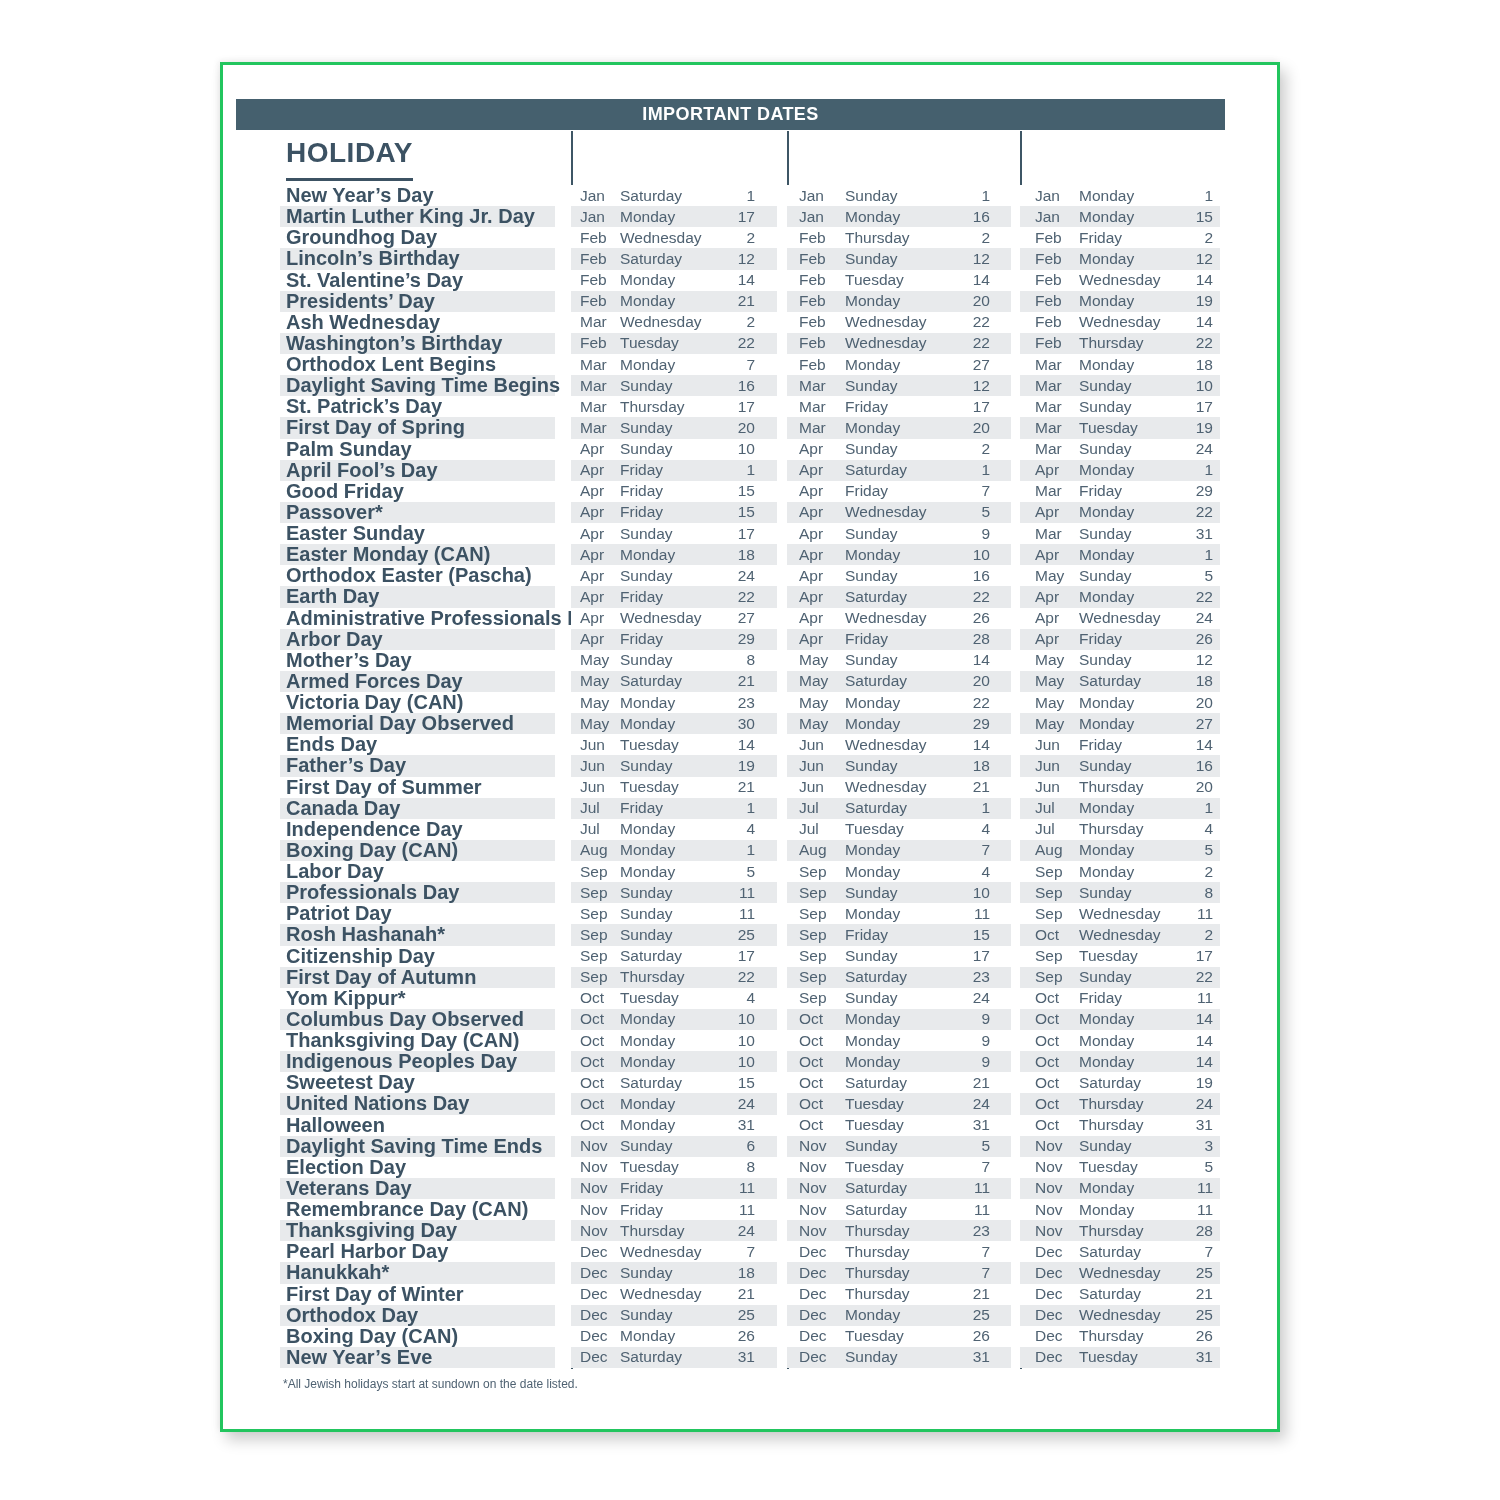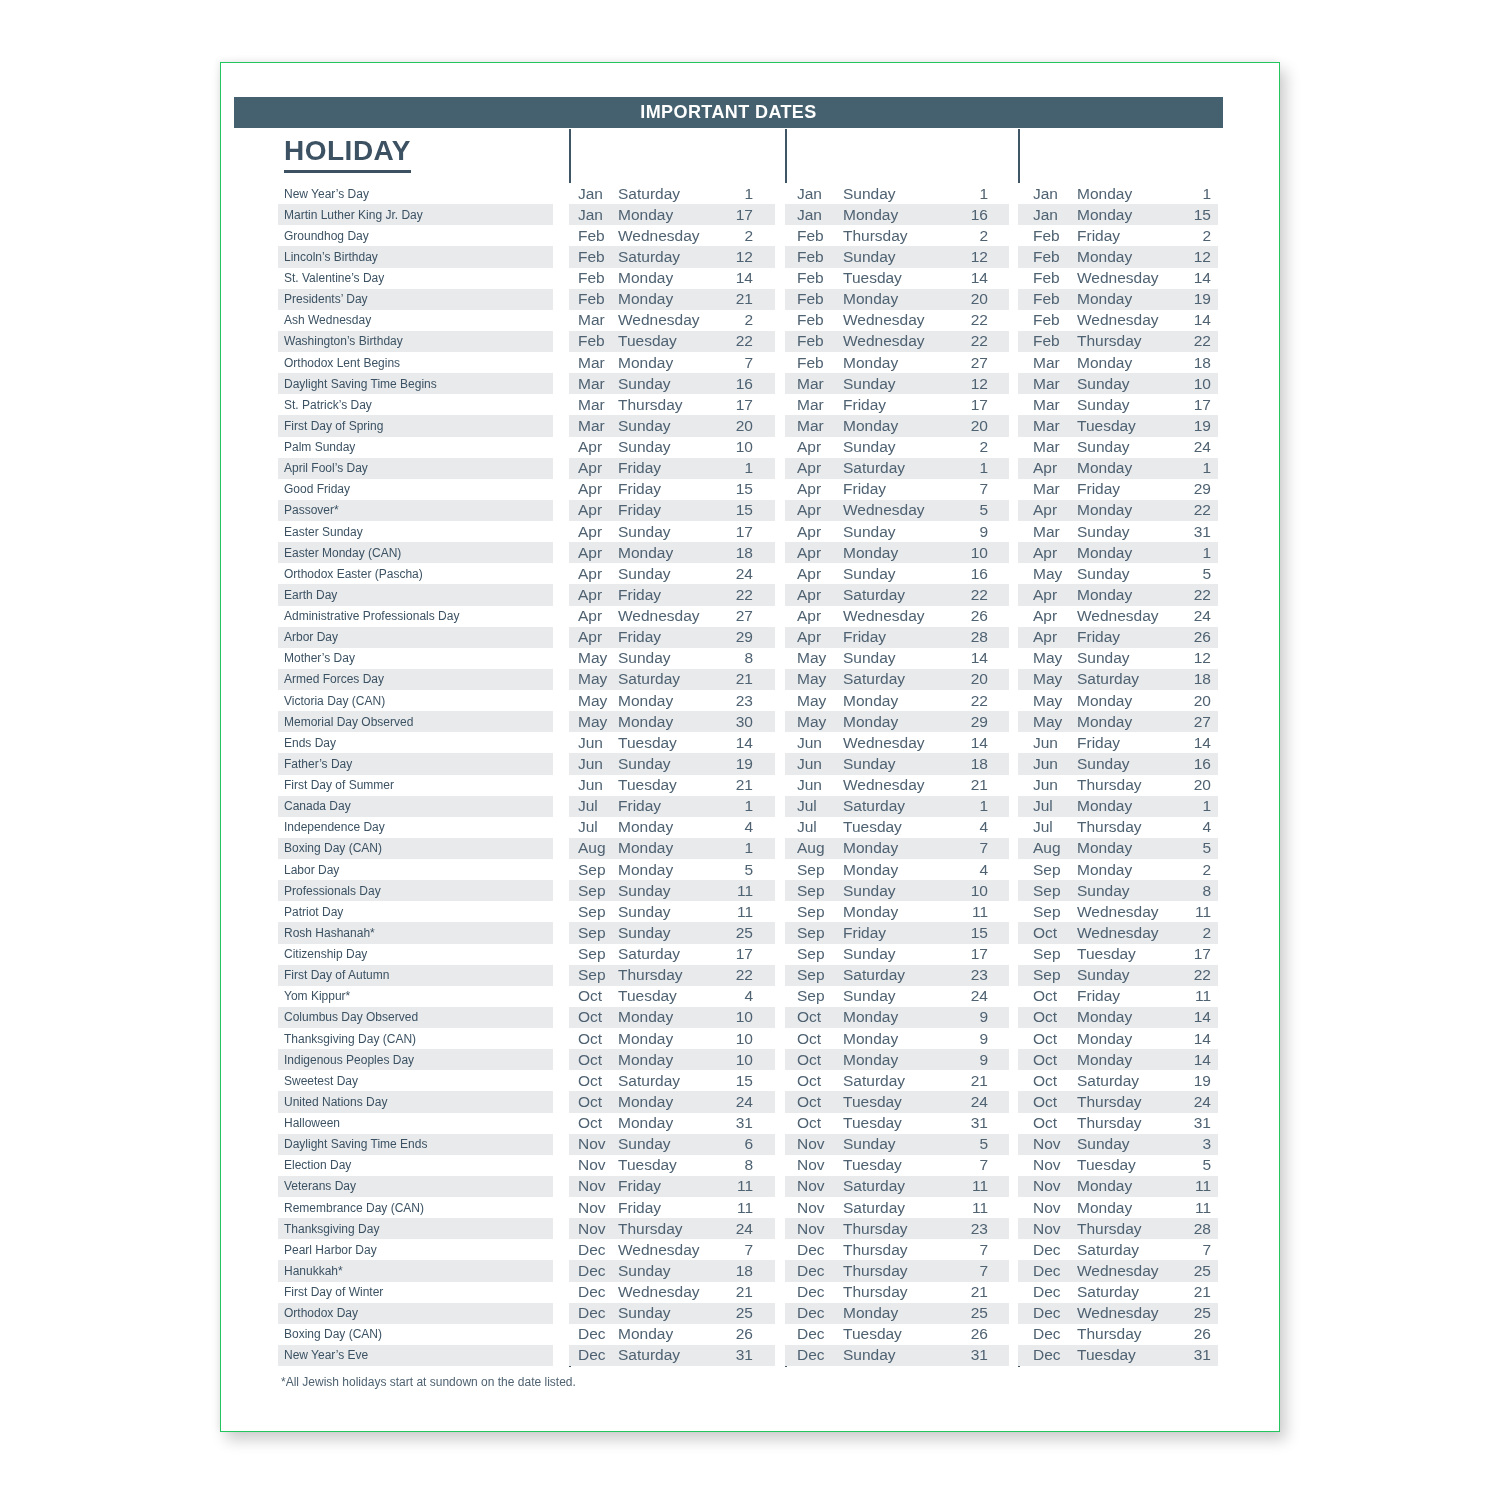--- a/index.html
+++ b/index.html
@@ -5,49 +5,49 @@
   html,body{margin:0;padding:0;}
   body{
     width:1500px;height:1500px;position:relative;
     background:#ffffff;overflow:hidden;
     font-family:"Liberation Sans","DejaVu Sans",sans-serif;
     --banner-bg:#45606e;--name-col:#3c5263;--date-col:#4f6272;
     --stripe:#e8eaec;--divider:#3e5665;
   }
   .sheet{
     position:absolute;left:220px;top:62px;width:1060px;height:1370px;
-    background:#ffffff;border:1px solid #22c55e;
+    background:#ffffff;border:3px solid #22c55e;
     box-shadow:6px 8px 14px rgba(0,0,0,0.20), -2px -2px 6px rgba(0,0,0,0.06);
     box-sizing:border-box;
   }
   .banner{
     position:absolute;left:13px;top:34px;width:989px;height:31px;
     background:var(--banner-bg);
     color:#ffffff;font-weight:bold;font-size:18px;letter-spacing:0.4px;
     display:flex;align-items:center;justify-content:center;
   }
   .page-title{
     position:absolute;left:63px;top:73px;
     color:var(--name-col);font-weight:bold;font-size:28px;letter-spacing:0.5px;
-    border-bottom:3px solid var(--name-col);padding-bottom:5px;line-height:1.05;
+    border-bottom:3px solid var(--name-col);padding-bottom:11px;line-height:1.05;
   }
   .vline{
     position:absolute;top:66px;width:2px;height:1238px;background:var(--divider);
   }
   .vline.v1{left:348px}.vline.v2{left:564px}.vline.v3{left:797px}
   .rows{
     position:absolute;left:57px;top:120px;width:940px;
     display:flex;flex-direction:column;
   }
   .row{display:flex;height:21.14px;flex:0 0 21.14px;}
   .cell{display:flex;align-items:center;box-sizing:border-box;height:100%;background:#ffffff;}
   .row:nth-child(even) .cell{background:var(--stripe);}
   .c-name{
     width:291px;padding-left:6px;
-    font-weight:normal;font-size:12px;color:var(--name-col);
+    font-weight:bold;font-size:20px;color:var(--name-col);
     box-shadow:inset -16px 0 0 #ffffff;
     white-space:nowrap;overflow:hidden;
   }
   .c-date{font-size:15.5px;color:var(--date-col);white-space:nowrap;}
   .c-b{width:216px;padding-left:9px;padding-right:32px;box-shadow:inset -10px 0 0 #ffffff;}
   .c-c{width:233px;padding-left:12px;padding-right:30px;box-shadow:inset -9px 0 0 #ffffff;}
   .c-d{width:200px;padding-left:15px;padding-right:7px;}
   .m{display:inline-block;}
   .c-b .m{width:40px;}
   .c-c .m{width:46px;}

